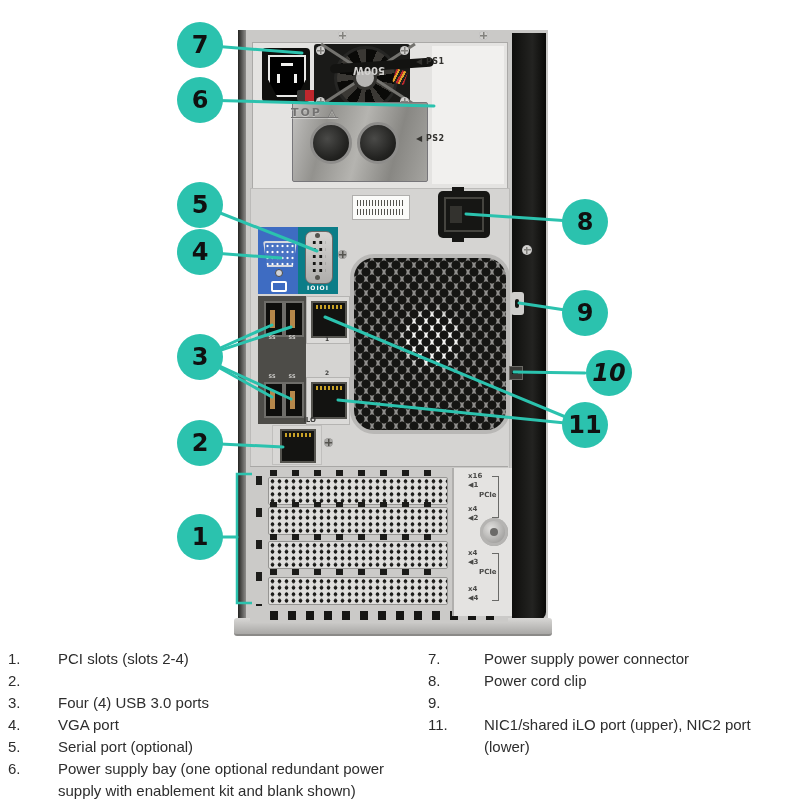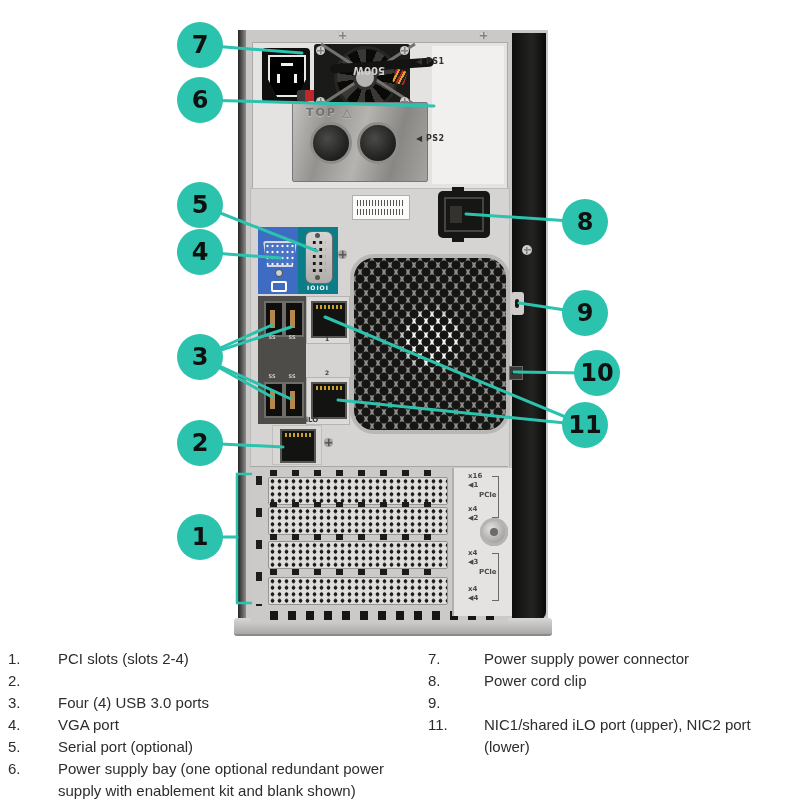--- a/index.html
+++ b/index.html
@@ -34,22 +34,22 @@
   .fan-brace-b{left:312px;top:73px;width:112px;height:3px;background:#73726e;transform:rotate(-33deg);}
   .fan-hub{left:353px;top:66px;width:18px;height:18px;border-radius:50%;background:#b5b4b2;border:3px solid #33322f;}
   .wattage{left:352px;top:62px;width:34px;height:14px;transform:rotate(180deg);color:#d3d2d0;
     font:bold 10px "DejaVu Sans",sans-serif;text-align:center;}
   .retention-bar{left:330px;top:61px;width:104px;height:9px;background:#131311;border-radius:5px;transform:rotate(-4deg);}
   .wires{left:394px;top:70px;width:12px;height:14px;border-radius:2px;transform:rotate(18deg);
     background:repeating-linear-gradient(100deg,#c0272d 0 2px,#e0a12a 2px 4px,#222220 4px 6px);}
   .ps-label{width:42px;height:12px;font:bold 8px "DejaVu Sans",sans-serif;color:#33322f;letter-spacing:.5px;}
   .psu-blank{left:292px;top:102px;width:134px;height:78px;border:1px solid #77767a;border-radius:2px;
     background:linear-gradient(105deg,#c2c1bf 0%,#93928e 25%,#b5b4b0 50%,#888783 75%,#a5a4a0 100%);}
-  .blank-top-label{left:306px;top:106px;width:70px;font:bold 11px "DejaVu Sans",sans-serif;color:#737271;
-    letter-spacing:2px;text-shadow:0 1px 0 rgba(255,255,255,.35);}
+  .blank-top-label{left:291px;top:106px;width:70px;font:bold 11px "DejaVu Sans",sans-serif;color:#737271;
+    letter-spacing:2px;text-shadow:0 1px 0 rgba(255,255,255,.35);text-decoration:underline;}
   .blank-hole{width:36px;height:36px;border-radius:50%;border:3px solid #8e8d8b;
     background:radial-gradient(circle at 40% 38%,#4a4a48,#232321 62%,#121210);}
 
   
   .screw{width:9px;height:9px;border-radius:50%;
     background:linear-gradient(#83827e,#83827e) center/7px 1.5px no-repeat,
                linear-gradient(#83827e,#83827e) center/1.5px 7px no-repeat,
                radial-gradient(circle,#d2d1cf 0 55%,#97969a 100%);}
   .screw.dark{background:linear-gradient(#55544f,#55544f) center/7px 1.5px no-repeat,
                linear-gradient(#55544f,#55544f) center/1.5px 7px no-repeat,
@@ -76,21 +76,21 @@
   .usb-panel{left:258px;top:296px;width:48px;height:128px;background:#4d4c48;}
   .usb-port{width:16px;height:32px;background:#0e0e0c;border:2px solid #6e6d69;}
   .usb-port::after{content:"";position:absolute;left:4px;top:7px;width:5px;height:18px;background:#b5874a;}
   .usb-label{width:16px;font:bold 5px "DejaVu Sans",sans-serif;color:#cfcecc;text-align:center;}
   .nic-surround{width:42px;height:46px;background:#dbdad8;border:1px solid #b5b4b2;}
   .rj45{background:#131311;border:2px solid #55544f;}
   .rj45::before{content:"";position:absolute;left:3px;right:3px;top:2px;height:4px;
     background:repeating-linear-gradient(90deg,#c9a227 0 2px,transparent 2px 4px);}
   .nic-label{width:42px;font:bold 6px "DejaVu Sans",sans-serif;color:#3a3a38;text-align:center;}
   .ilo-plate{left:272px;top:425px;width:48px;height:38px;background:#d8d7d5;border:1px solid #c0bfbd;}
-  .ilo-label{left:292px;top:416px;width:40px;font:bold 7px "DejaVu Sans",sans-serif;color:#3a3a38;text-align:center;}
+  .ilo-label{left:276px;top:416px;width:40px;font:bold 7px "DejaVu Sans",sans-serif;color:#3a3a38;text-align:right;}
 
   
   .fan-grille{left:350px;top:254px;width:152px;height:172px;border:4px solid #b9b8b6;border-radius:24px;
     background-color:#8f8e8c;
     background-image:
       radial-gradient(circle,#151513 4.2px,rgba(0,0,0,0) 4.9px),
       radial-gradient(circle,#151513 4.2px,rgba(0,0,0,0) 4.9px),
       radial-gradient(circle at 51% 47%,rgba(250,250,248,.95) 0 24px,rgba(250,250,248,0) 36px);
     background-size:12px 14px,12px 14px,100% 100%;
     background-position:0 0,6px 7px,0 0;}
@@ -274,21 +274,21 @@
 
   <div class="abs callout" style="left:177px;top:514px;">1</div>
   <div class="abs callout" style="left:177px;top:420px;">2</div>
   <div class="abs callout" style="left:177px;top:334px;">3</div>
   <div class="abs callout" style="left:177px;top:229px;">4</div>
   <div class="abs callout" style="left:177px;top:182px;">5</div>
   <div class="abs callout" style="left:177px;top:77px;">6</div>
   <div class="abs callout" style="left:177px;top:22px;">7</div>
   <div class="abs callout" style="left:562px;top:199px;">8</div>
   <div class="abs callout" style="left:562px;top:290px;">9</div>
-  <div class="abs callout" style="left:574px;top:350px;">10</div>
+  <div class="abs callout" style="left:586px;top:350px;font-style:italic;">10</div>
   <div class="abs callout" style="left:562px;top:402px;">11</div>
 
   <div class="abs legend-col" style="left:8px;top:648px;width:424px;">
     <div class="legend-row">
       <span class="lnum">1.</span>
       <span class="ltext">PCI slots (slots 2-4)</span>
     </div>
     <div class="legend-row">
       <span class="lnum">2.</span>
     </div>

